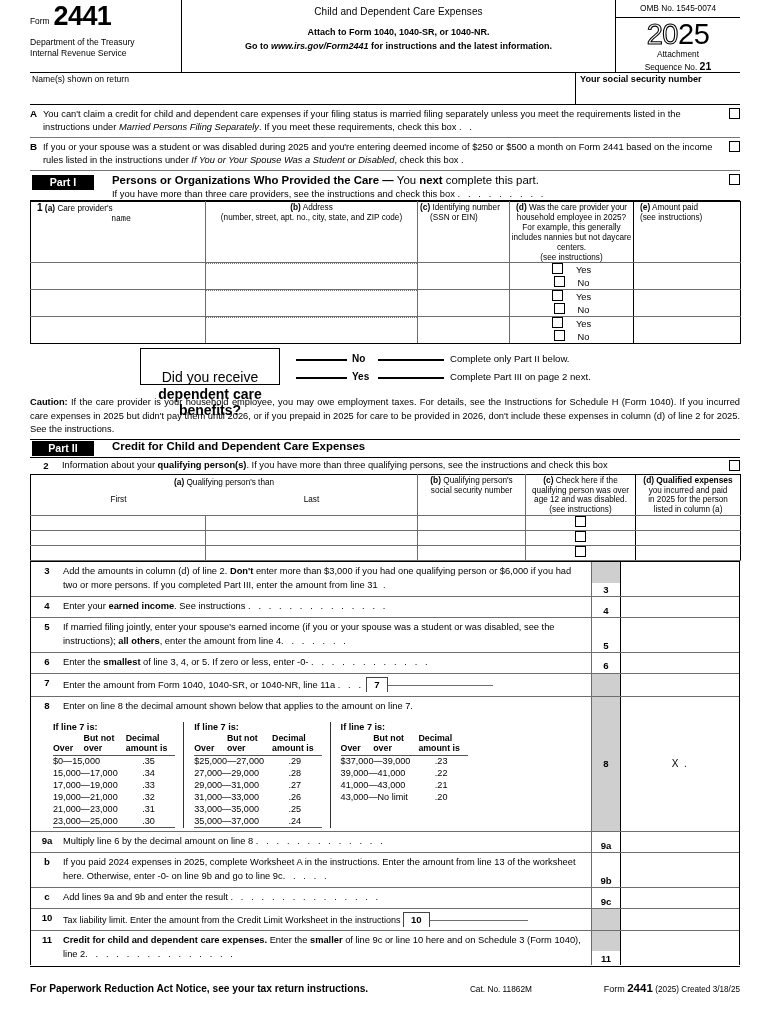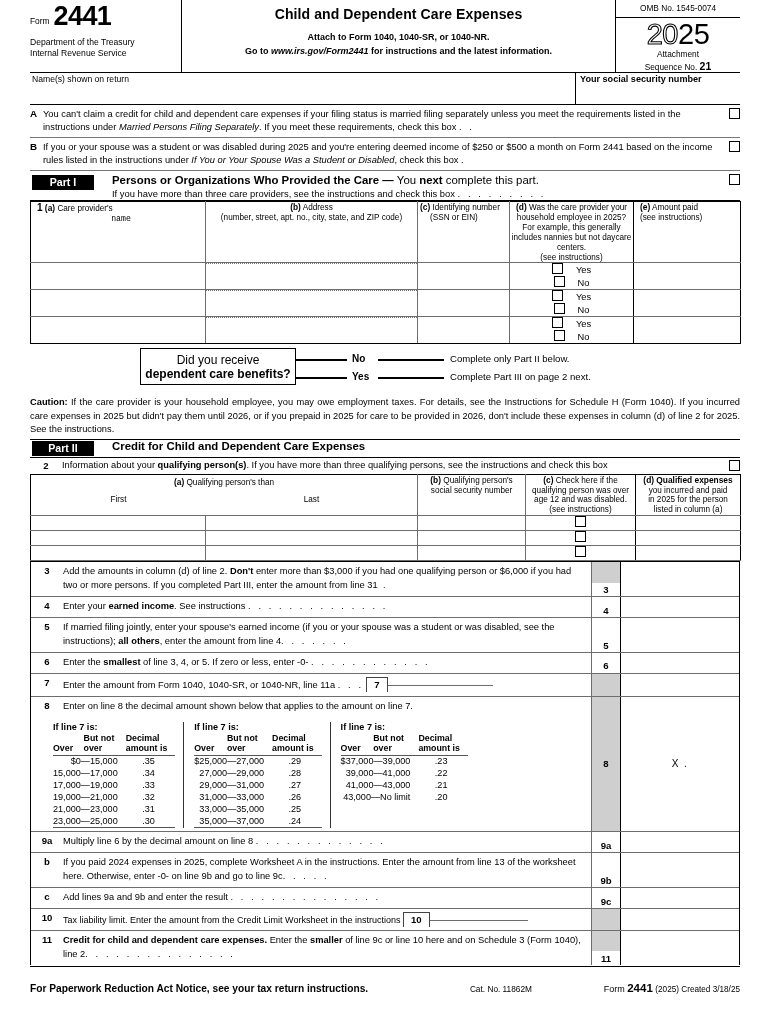--- a/index.html
+++ b/index.html
@@ -13,21 +13,21 @@
   .page { position:relative; width:770px; height:1024px; padding:0 30px; }
 
   
   .hdr { display:flex; border-bottom:1.6px solid #000; height:73px; }
   .hdr-left { width:152px; flex:none; border-right:1.6px solid #000; padding-top:4px; }
   .form-no { display:flex; align-items:flex-end; gap:4px; }
   .form-word { font-size:8.4px; padding-bottom:3px; }
   .form-num { font-size:27px; font-weight:bold; letter-spacing:-0.6px; line-height:0.95; }
   .dept { margin-top:7px; font-size:8.6px; line-height:1.3; }
   .hdr-mid { flex:1; text-align:center; padding-top:6px; }
-  .title { font-size:14px; font-weight:bold; letter-spacing:0.1px; }
+  .title { font-size:10px; font-weight:normal; letter-spacing:0.1px; }
   .attach { font-size:9px; font-weight:bold; margin-top:9px; }
   .goto { font-size:9px; font-weight:bold; margin-top:4px; }
   .goto i { font-style:italic; }
   .hdr-right { width:125px; flex:none; border-left:1.6px solid #000; text-align:center; }
   .omb { font-size:8.3px; padding:4px 0 3px; border-bottom:1px solid #000; }
   .yr { font-size:29px; font-weight:normal; line-height:1.05; padding-top:1px; letter-spacing:-0.5px;}
   .yr .hollow { color:#fff; -webkit-text-stroke:1.1px #000; }
   .attseq { font-size:8.3px; line-height:1.25; padding-bottom:2px;}
   .attseq b { font-size:10.5px; }
 
@@ -64,22 +64,22 @@
   .dcol { border-left:1.6px solid #000 !important; border-right:1.6px solid #000 !important; }
 
   .provrow { height:25px; }
   .dotline { border-bottom:1px dotted #777; height:50%; }
   .yn { text-align:center; font-size:9.3px; padding-top:5px; }
   .yn span { display:inline-block; margin:0 11px; }
   .yn .cbx { margin-right:2px; }
 
   
   .benefits { position:relative; height:46px; margin-top:2px; }
-  .bbox { position:absolute; left:110px; top:2px; width:156px; height:37px;
-          border:1.6px solid #000; text-align:center; font-size:12px; padding-top:4px; }
+  .bbox { position:absolute; left:110px; top:2px; width:140px; height:37px;
+          border:1.6px solid #000; text-align:center; font-size:14px; padding-top:20px; }
   .bbox b { font-weight:bold; }
   .bline { position:absolute; height:1.6px; background:#000; }
   .bword { position:absolute; font-weight:bold; font-size:10px; }
   .bres { position:absolute; font-size:9.6px; }
 
   
   .caution { font-size:9.3px; line-height:1.46; text-align:justify; padding:4px 0 2px; }
   .caution b { font-weight:bold; }
 
   
@@ -100,21 +100,21 @@
   .inline-rule { display:inline-block; width:105px; border-bottom:1px solid #6d6d6d; vertical-align:2px; }
 
   
   .dectabs { display:flex; padding:5px 0 3px 22px; }
   .dt { font-size:9.1px; }
   .dt.mid, .dt.right { border-left:1.2px solid #333; padding-left:10px; margin-left:8px; }
   .dt .cap { font-weight:bold; margin-bottom:2px; }
   .dt table { border-collapse:collapse; }
   .dt th { font-weight:bold; font-size:8.8px; text-align:left; padding:0 8px 1px 0; vertical-align:bottom; line-height:1.1;}
   .dt td { padding:0.6px 8px 0.6px 0; white-space:nowrap; }
-  .dt .rng { text-align:right; }
+  .dt .rng { }
   .dt .dec { text-align:center; padding-left:4px; }
   .dt .ul { border-bottom:1px solid #555; }
   .dt .botline td { border-bottom:1px solid #555; }
 
   
   .footer { display:flex; align-items:baseline; border-top:1.6px solid #000; padding-top:15px; margin-top:1px;}
   .fl { font-size:10.2px; font-weight:bold; flex:none; }
   .fc { flex:1; text-align:center; font-size:8.3px; padding-left:30px;}
   .fr { flex:none; font-size:9px; }
   .fr .big { font-size:11.5px; font-weight:bold; }

